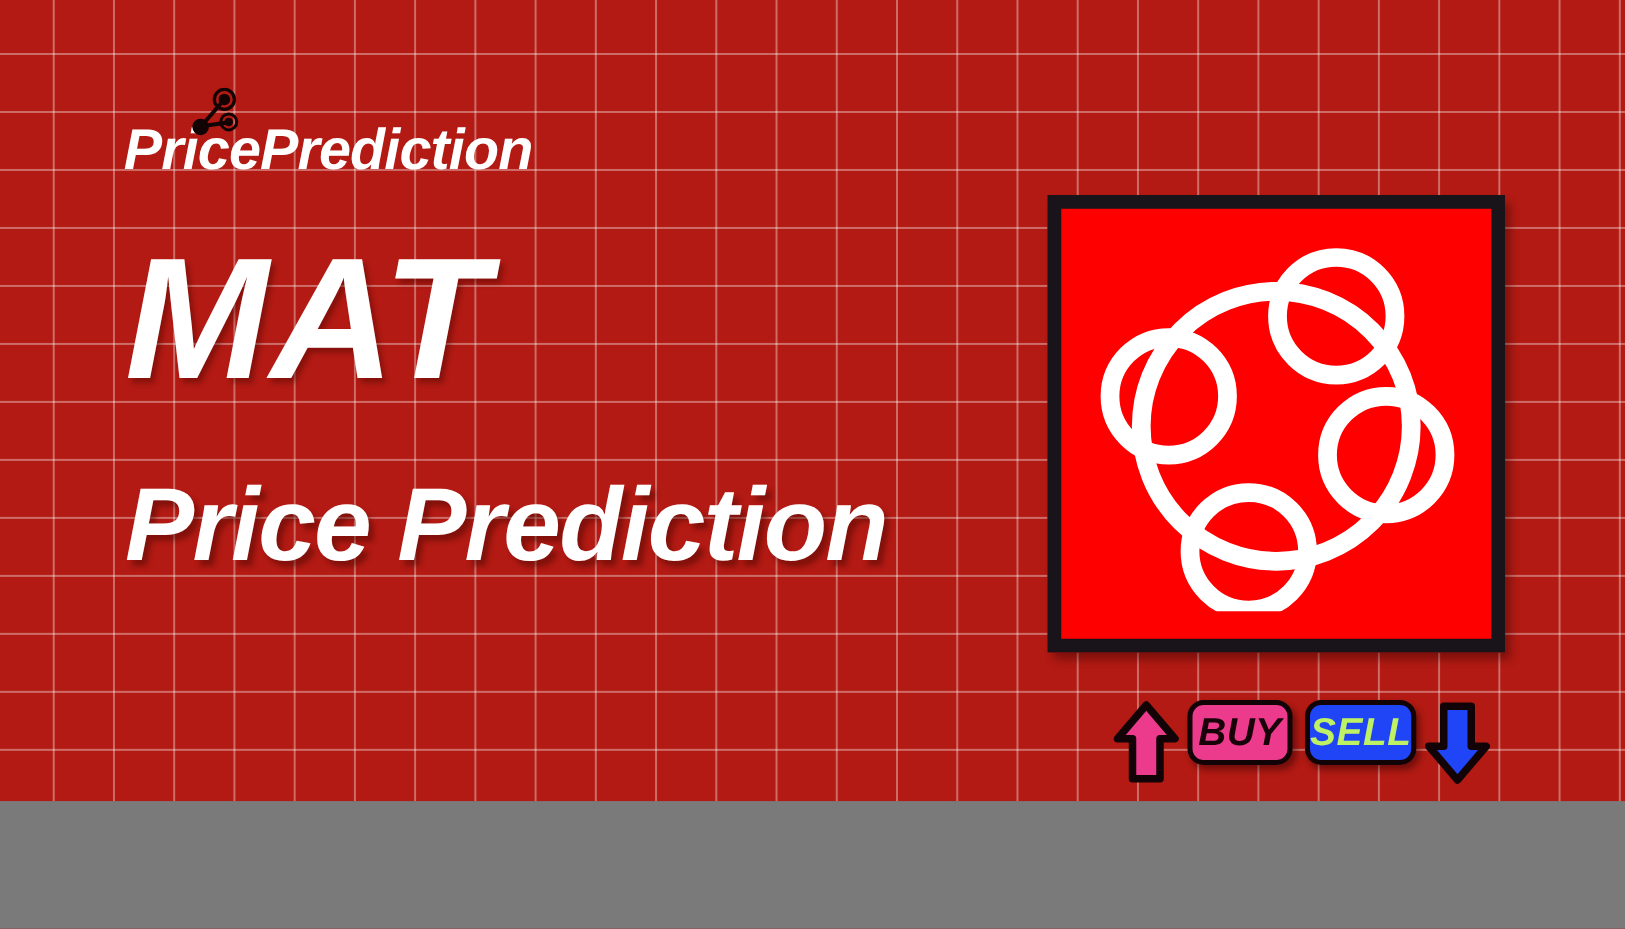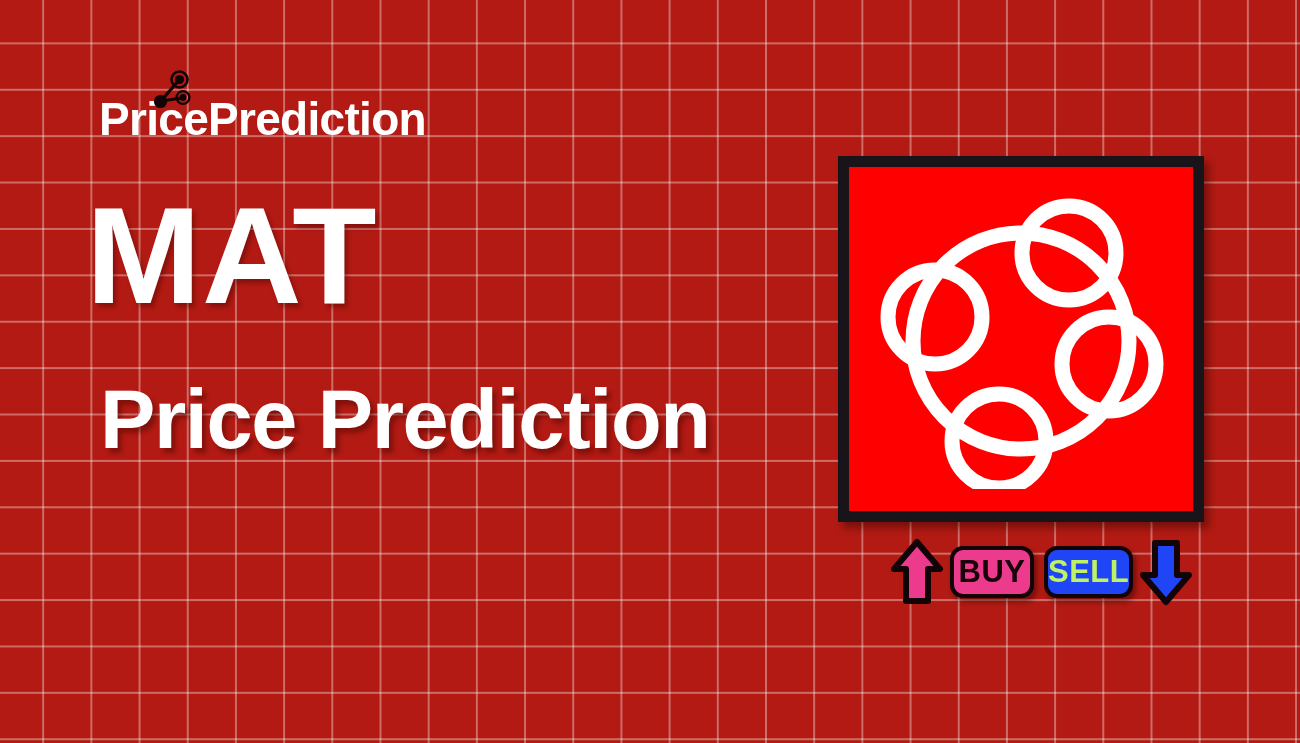--- a/index.html
+++ b/index.html
@@ -5,30 +5,31 @@
 <style>
   html, body {
     margin: 0;
     padding: 0;
     background: #7a7a7a;
   }
 
   #canvas {
     position: relative;
     width: 1300px;
-    height: 743px;
+    height: 641px;
     overflow: hidden;
     background-color: #b21a13;
     background-image:
       linear-gradient(to right, rgba(255,255,255,0.36) 1.6px, transparent 1.6px),
       linear-gradient(to bottom, rgba(255,255,255,0.36) 1.6px, transparent 1.6px);
     background-size: 48.2px 46.4px;
     background-position: -6px -4px;
     font-family: "Liberation Sans", sans-serif;
     user-select: none;
+    font-style: italic;
   }
 
   
   .brand {
     position: absolute;
     left: 99px;
     top: 96px;
     display: flex;
     align-items: flex-start;
   }
@@ -45,21 +46,21 @@
     font-weight: 700;
     color: #ffffff;
     letter-spacing: -0.7px;
     line-height: 1;
     white-space: nowrap;
   }
 
   
   .ticker {
     position: absolute;
-    left: 86px;
+    left: 100px;
     top: 186px;
     font-size: 138px;
     font-weight: 700;
     color: #ffffff;
     letter-spacing: 1px;
     line-height: 1;
     white-space: nowrap;
     text-shadow: 3px 4px 4px rgba(70,6,3,0.40);
   }
 
@@ -118,24 +119,23 @@
     display: flex;
     align-items: center;
     justify-content: center;
   }
   .coin-tile svg { display: block; }
 
   
   .trade-strip {
     position: absolute;
     left: 890px;
-    top: 536px;
+    top: 560px;
     height: 72px;
     display: flex;
-    align-items: center;
   }
   .arrow-up, .arrow-down {
     width: 54px;
     height: 68px;
     flex: 0 0 auto;
   }
   .pill {
     height: 52px;
     min-width: 84px;
     box-sizing: border-box;

